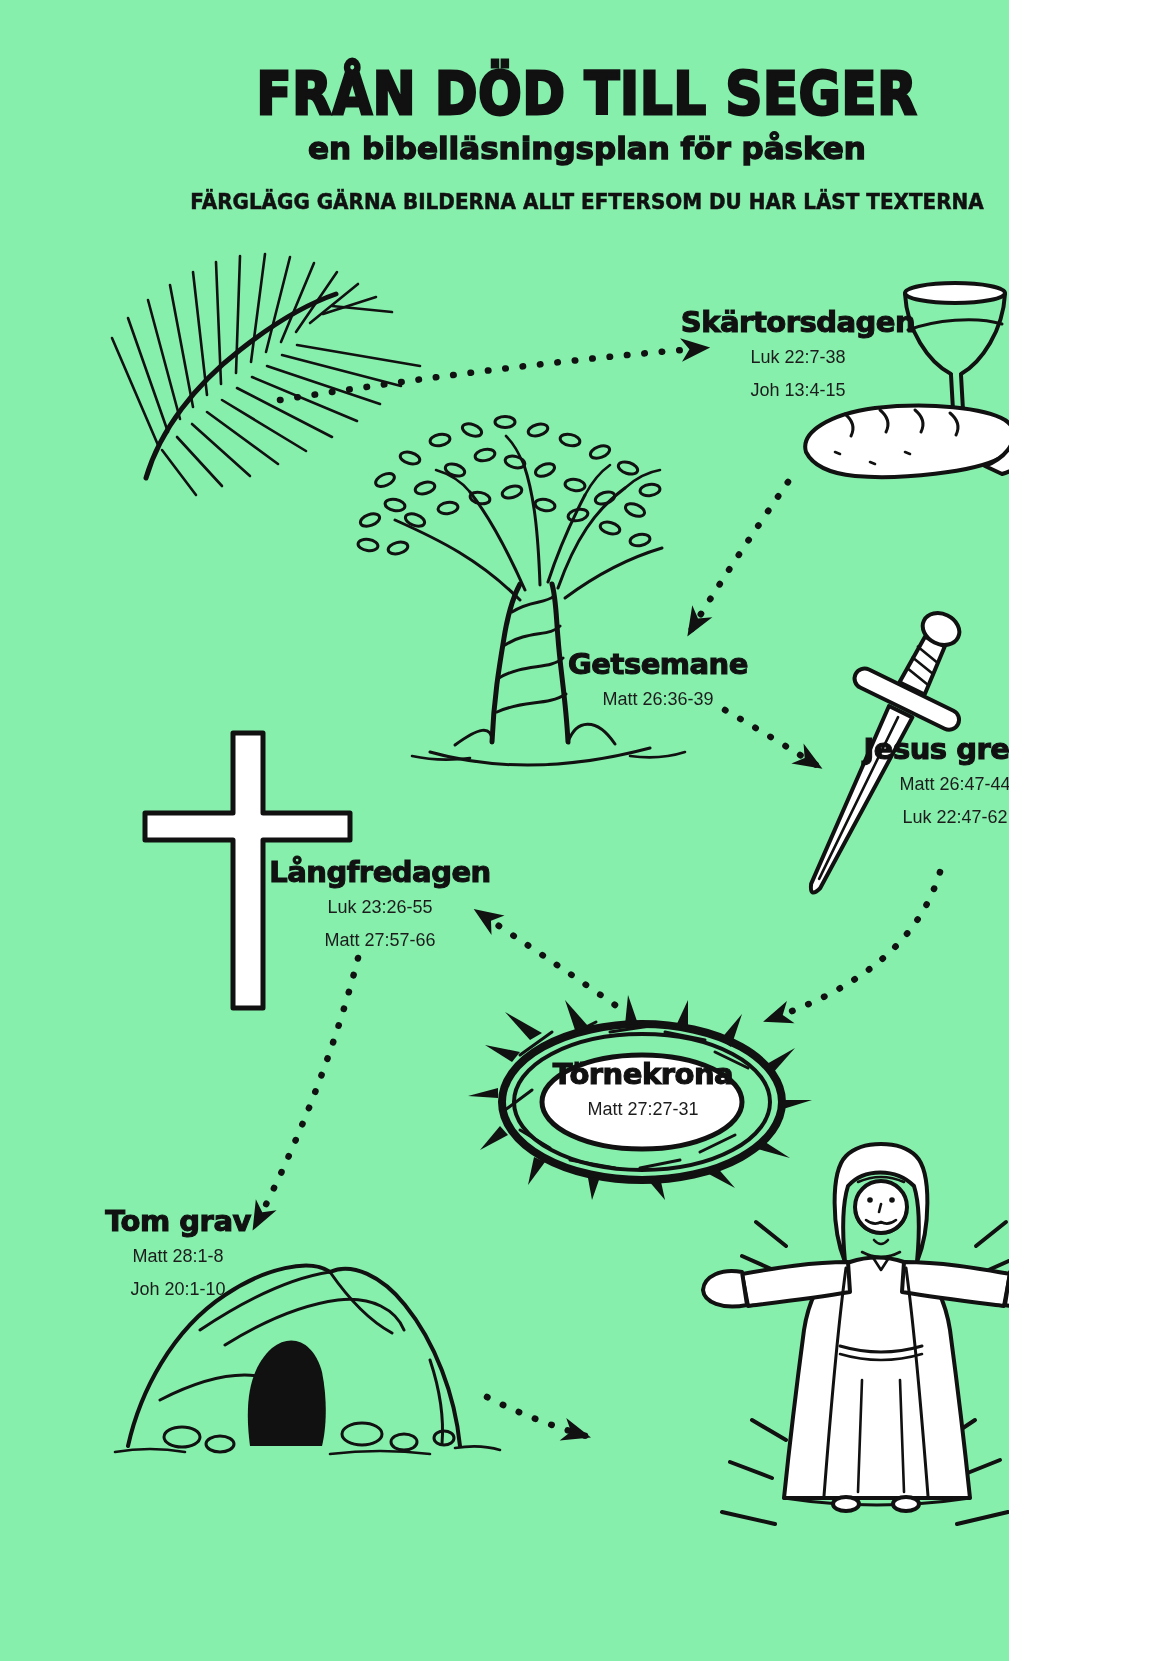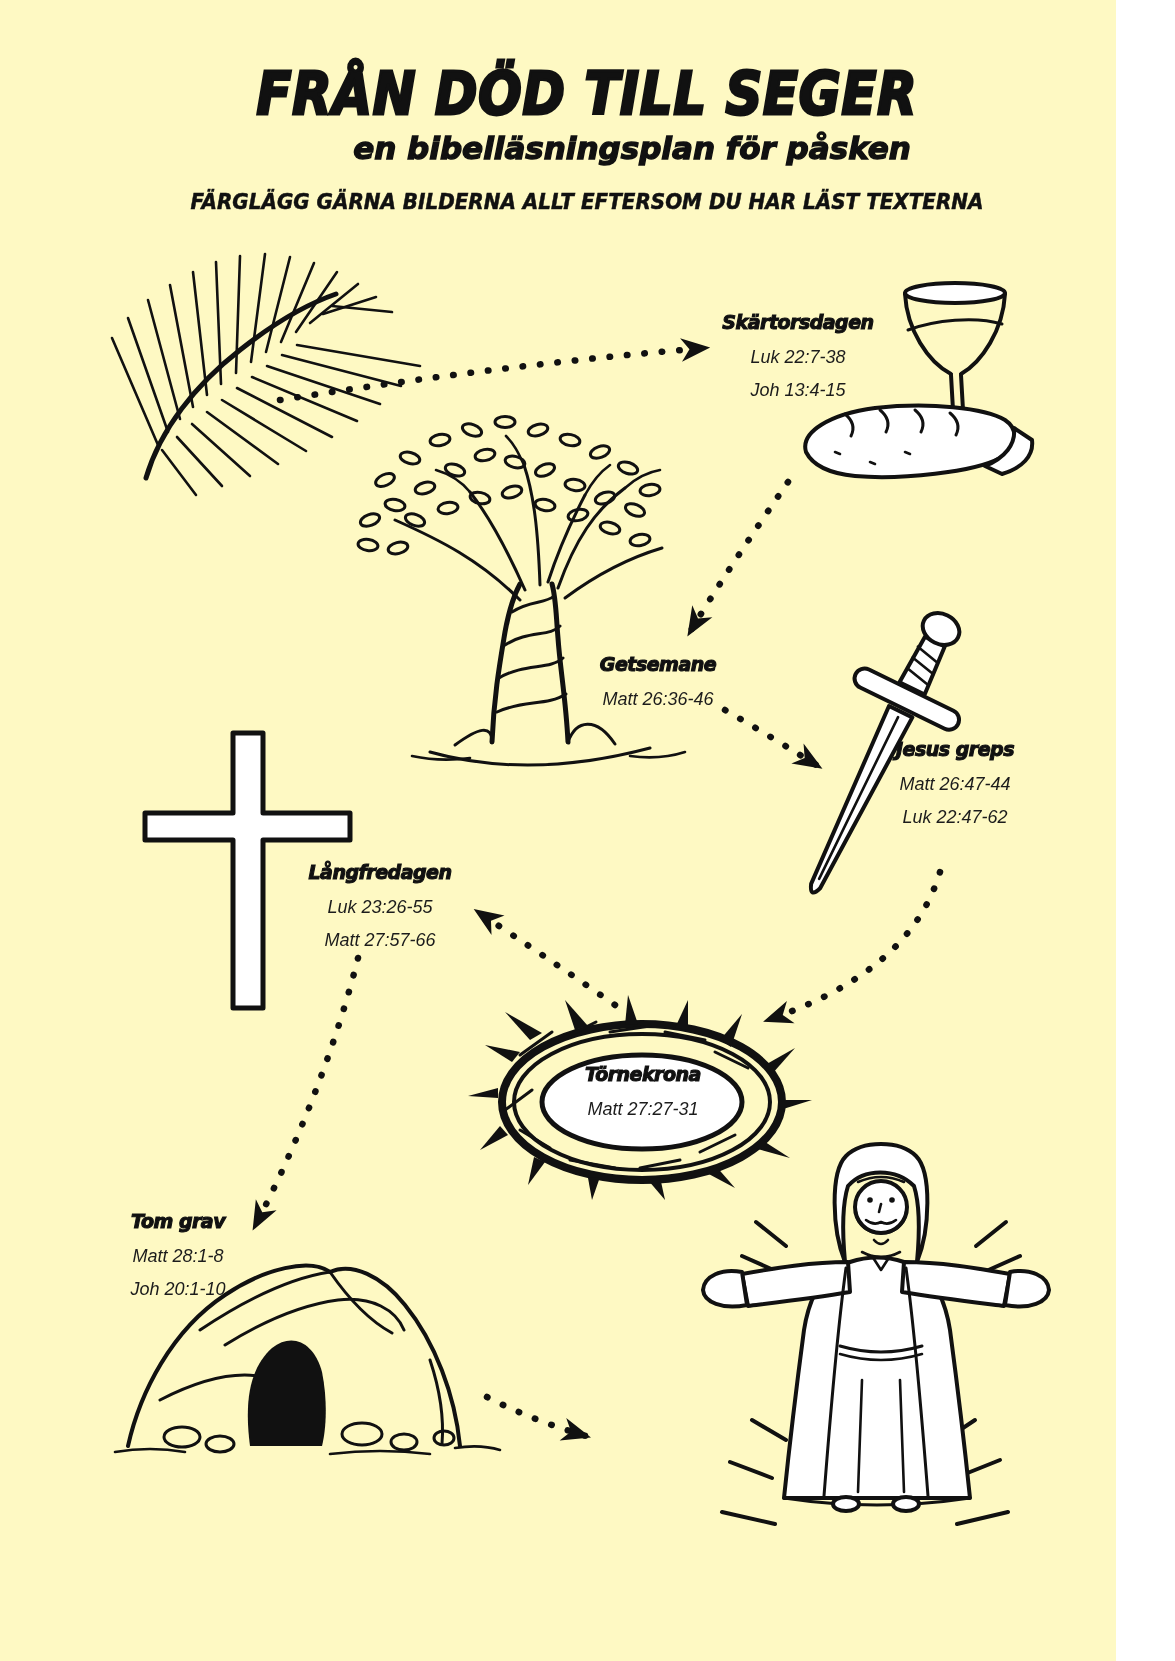--- a/index.html
+++ b/index.html
@@ -1,28 +1,28 @@
 <!DOCTYPE html>
 <html><head>
 <meta charset="utf-8">
 <style>
   html,body{margin:0;padding:0;background:#fff;}
-  .page{position:relative;width:1116px;height:1661px;background:#fef9c3;overflow:hidden;
-        font-family:"DejaVu Sans","Liberation Sans",sans-serif;color:#111;font-style:italic;}
+  .page{position:relative;width:1009px;height:1661px;background:#86efac;overflow:hidden;
+        font-family:"DejaVu Sans","Liberation Sans",sans-serif;color:#111;}
   .abs{position:absolute;}
   .ctr{transform:translateX(-50%);text-align:center;white-space:nowrap;}
 
   .title{left:587px;top:60px;font-size:58px;font-weight:bold;letter-spacing:1px;
          -webkit-text-stroke:3px #111;transform:translateX(-50%) scaleX(0.88);}
-  .subtitle{left:587px;top:130px;font-size:31px;font-weight:bold;margin-left:45px;-webkit-text-stroke:1.4px #111;}
+  .subtitle{left:587px;top:130px;font-size:31px;font-weight:bold;-webkit-text-stroke:1.4px #111;}
   .instruction{left:587px;top:190px;font-size:21px;font-weight:bold;-webkit-text-stroke:0.5px #111;
          transform:translateX(-50%) scaleX(0.95);}
 
   .station{position:absolute;transform:translateX(-50%);text-align:center;white-space:nowrap;z-index:5;}
-  .label{font-size:19px;line-height:38px;font-weight:bold;letter-spacing:-0.5px;
+  .label{font-size:29px;line-height:38px;font-weight:bold;letter-spacing:-0.5px;
          -webkit-text-stroke:1.1px #111;font-family:"DejaVu Sans",sans-serif;}
   .ref{font-size:18px;line-height:33px;color:#1c1c1c;
        font-family:"Liberation Sans","DejaVu Sans",sans-serif;}
 
   svg.art{position:absolute;left:0;top:0;z-index:1;}
   .ln{fill:none;stroke:#111;stroke-width:4;stroke-linecap:round;stroke-linejoin:round;}
   .w2{stroke-width:2.6;} .w3{stroke-width:3;} .w5{stroke-width:5;} .w8{stroke-width:8;}
   .fw{fill:#fff;stroke:#111;stroke-width:4;stroke-linecap:round;stroke-linejoin:round;}
   .fw5{fill:#fff;stroke:#111;stroke-width:5;stroke-linejoin:round;}
   .fb{fill:#111;stroke:none;}
@@ -264,21 +264,21 @@
 
 
   <div class="station" style="left:798px;top:303px">
     <div class="label">Skärtorsdagen</div>
     <div class="ref">Luk 22:7-38</div>
     <div class="ref">Joh 13:4-15</div>
   </div>
 
   <div class="station" style="left:658px;top:645px">
     <div class="label">Getsemane</div>
-    <div class="ref">Matt 26:36-46</div>
+    <div class="ref">Matt 26:36-39</div>
   </div>
 
   <div class="station" style="left:955px;top:730px">
     <div class="label">Jesus greps</div>
     <div class="ref">Matt 26:47-44</div>
     <div class="ref">Luk 22:47-62</div>
   </div>
 
   <div class="station" style="left:380px;top:853px">
     <div class="label">Långfredagen</div>

